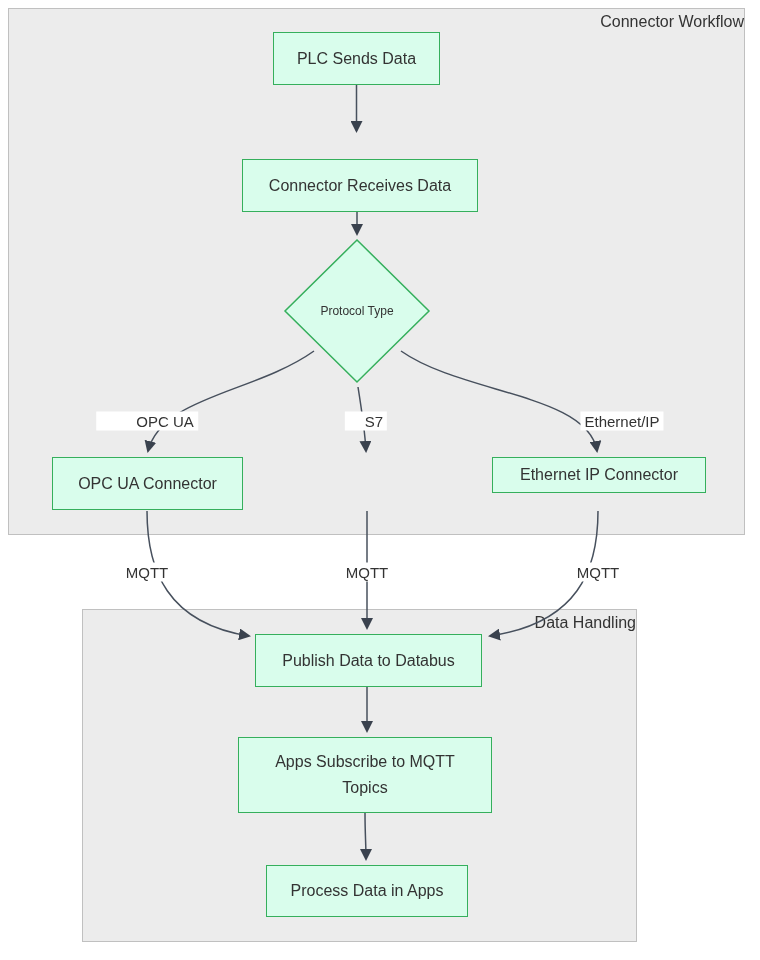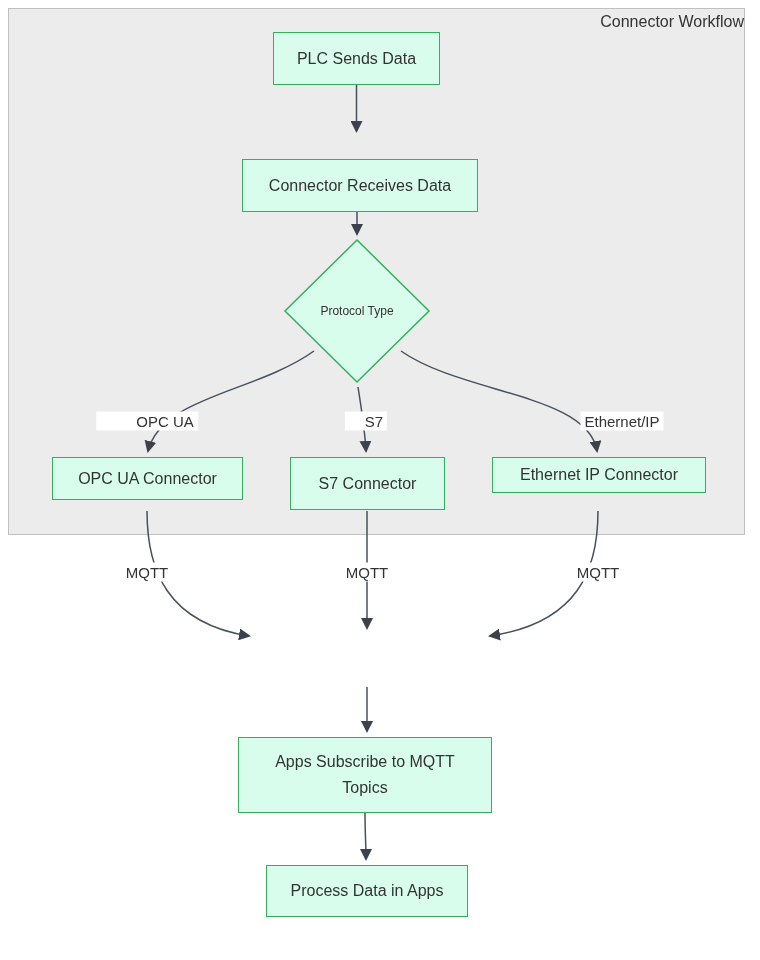--- a/index.html
+++ b/index.html
@@ -16,21 +16,21 @@
   svg.edges{position:absolute;left:0;top:0;width:760px;height:960px;z-index:1;pointer-events:none;}
   .edge{fill:none;stroke:#47505d;stroke-width:1.5px;}
   .node-shape{fill:#d9fdec;stroke:#35af5c;stroke-width:1.5px;}
 
   
   .node{position:absolute;background:#d9fdec;border:1.5px solid #35af5c;box-sizing:border-box;
         display:flex;align-items:center;justify-content:center;text-align:center;
         font-size:16px;color:#333;z-index:2;line-height:1.6;}
   #node-plc{left:273px;top:32px;width:167px;height:53px;}
   #node-recv{left:242px;top:135px;width:236px;height:53px;margin-top:24px;}
-  #node-opcua{left:52px;top:457px;width:191px;height:43px;}
+  #node-opcua{left:52px;top:457px;width:191px;height:53px;}
   #node-s7{left:290px;top:457px;width:155px;height:53px;}
   #node-eip{left:492px;top:457px;width:214px;height:36px;}
   #node-publish{left:255px;top:634px;width:227px;height:53px;}
   #node-apps{left:238px;top:737px;width:254px;height:76px;padding:17px 28px;}
   #node-process{left:266px;top:865px;width:202px;height:52px;text-align:right;}
 
   
   #node-protocol-label{position:absolute;left:283px;top:238px;width:148px;height:146px;
         display:flex;align-items:center;justify-content:center;font-size:12px;color:#333;z-index:2;}
 
@@ -45,20 +45,23 @@
   #elabel-mqtt3{left:598px;top:572px;}
 </style>
 </head>
 <body>
 
 <div class="canvas">
 
   <div class="cluster" id="cluster-workflow">
     <div class="cluster-title">Connector Workflow</div>
   </div>
+  <div class="cluster" id="cluster-datahandling">
+    <div class="cluster-title">Data Handling</div>
+  </div>
 
   <svg class="edges" viewBox="0 0 760 960" xmlns="http://www.w3.org/2000/svg">
     <defs>
       <marker id="arrow" markerUnits="userSpaceOnUse" markerWidth="12" markerHeight="12" refX="10" refY="6" orient="auto">
         <path d="M0,0 L12,6 L0,12 z" fill="#3a424e"></path>
       </marker>
     </defs>
     <path class="edge" d="M356.5,85 L356.5,131" marker-end="url(#arrow)"></path>
     <path class="edge" d="M357,188 L357,234" marker-end="url(#arrow)"></path>
     <path class="edge" d="M314,351 C255,393 162,396 148,451" marker-end="url(#arrow)"></path>
@@ -69,22 +72,22 @@
     <path class="edge" d="M598,511 C598,570 578,623 490,636" marker-end="url(#arrow)"></path>
     <path class="edge" d="M367,687 L367,731" marker-end="url(#arrow)"></path>
     <path class="edge" d="M365,813 C365,833 366,845 366,859" marker-end="url(#arrow)"></path>
     <polygon class="node-shape" points="357,240 429,311 357,382 285,311"></polygon>
   </svg>
 
   <div class="node" id="node-plc">PLC Sends Data</div>
   <div class="node" id="node-recv">Connector Receives Data</div>
   <div id="node-protocol-label">Protocol Type</div>
   <div class="node" id="node-opcua">OPC UA Connector</div>
-  <div class="node" id="node-s7">S7 Connector</div>
   <div class="node" id="node-eip">Ethernet IP Connector</div>
+  <div class="node" id="node-publish">Publish Data to Databus</div>
   <div class="node" id="node-apps">Apps Subscribe to MQTT Topics</div>
   <div class="node" id="node-process">Process Data in Apps</div>
 
   <div class="edge-label" id="elabel-opcua">OPC UA</div>
   <div class="edge-label" id="elabel-s7">S7</div>
   <div class="edge-label" id="elabel-eip">Ethernet/IP</div>
   <div class="edge-label" id="elabel-mqtt1">MQTT</div>
   <div class="edge-label" id="elabel-mqtt2">MQTT</div>
   <div class="edge-label" id="elabel-mqtt3">MQTT</div>
 

